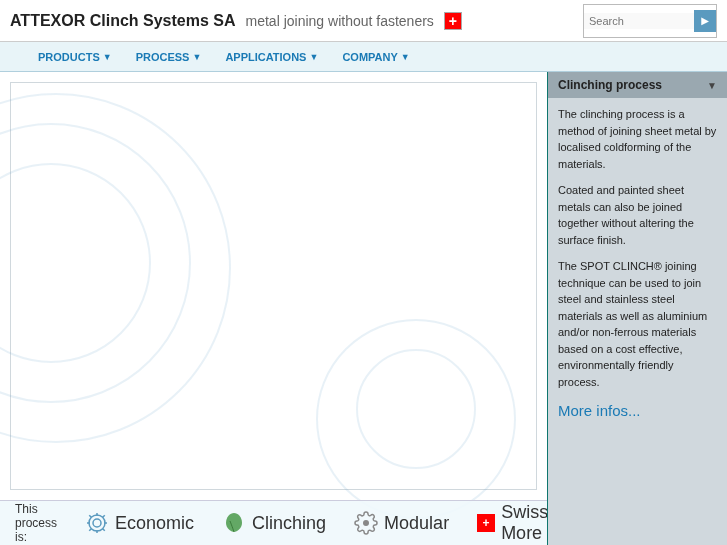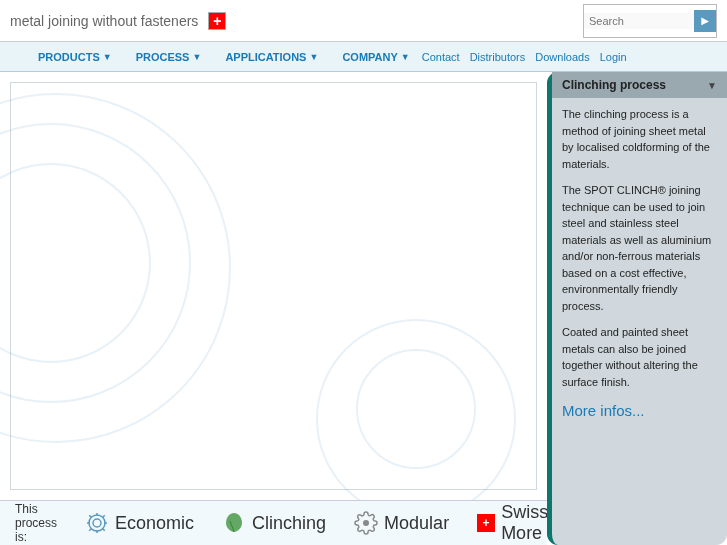--- a/index.html
+++ b/index.html
@@ -167,24 +167,23 @@
     }
     .process-label {
       color: #333;
       font-size: 18px;
     }
 
     
     #sidebar {
       width: 180px;
       background: #d0d8dd;
-      border-left: 5px solid #0f766e;
+      border-left: 1px solid #0f766e;
       display: flex;
       flex-direction: column;
-      border-radius: 11px;
     }
     #sidebar-header {
       background: #9aa8b0;
       padding: 6px 10px;
       display: flex;
       align-items: center;
       justify-content: space-between;
     }
     #sidebar-title {
       font-size: 12px;
@@ -235,20 +234,21 @@
       left: 10px;
       right: 10px;
       bottom: 55px;
     }
   </style>
 </head>
 <body>
 
 <div id="header">
   <div id="header-left">
+    <span id="site-title">ATTEXOR Clinch Systems SA</span>
     <span id="site-subtitle">metal joining without fasteners</span>
     <div id="swiss-flag"></div>
   </div>
   <div id="search-box">
     <input id="search-input" type="text" placeholder="Search" style="">
     <button id="search-btn">▶</button>
   </div>
 </div>
 
 <div id="nav-bar">
@@ -263,26 +263,20 @@
     </a>
     <a class="nav-item">
       <span>APPLICATIONS</span>
       <span class="nav-arrow">▼</span>
     </a>
     <a class="nav-item">
       <span>COMPANY</span>
       <span class="nav-arrow">▼</span>
     </a>
   </div>
-  <div id="nav-secondary">
-    <a class="nav-sec-item">Contact</a>
-    <a class="nav-sec-item">Distributors</a>
-    <a class="nav-sec-item">Downloads</a>
-    <a class="nav-sec-item">Login</a>
-  </div>
 </div>
 
 <div id="main">
 
   <div id="content-area">
     <div id="content-inner">
 
       <div id="white-box">
 
         <div class="watermark" style="width:200px;height:200px;left:-60px;top:80px;"></div>
@@ -344,19 +338,19 @@
     </div>
   </div>
 
   <div id="sidebar">
     <div id="sidebar-header">
       <span id="sidebar-title">Clinching process</span>
       <span id="sidebar-arrow">▼</span>
     </div>
     <div id="sidebar-content">
       <p>The clinching process is a method of joining sheet metal by localised coldforming of the materials.</p>
+      <p>Coated and painted sheet metals can also be joined together without altering the surface finish.</p>
       <p>The SPOT CLINCH® joining technique can be used to join steel and stainless steel materials as well as aluminium and/or non-ferrous materials based on a cost effective, environmentally friendly process.</p>
-      <p>Coated and painted sheet metals can also be joined together without altering the surface finish.</p>
       <a id="more-infos">More infos...</a>
     </div>
   </div>
 
 </div>
 
 </body></html>

